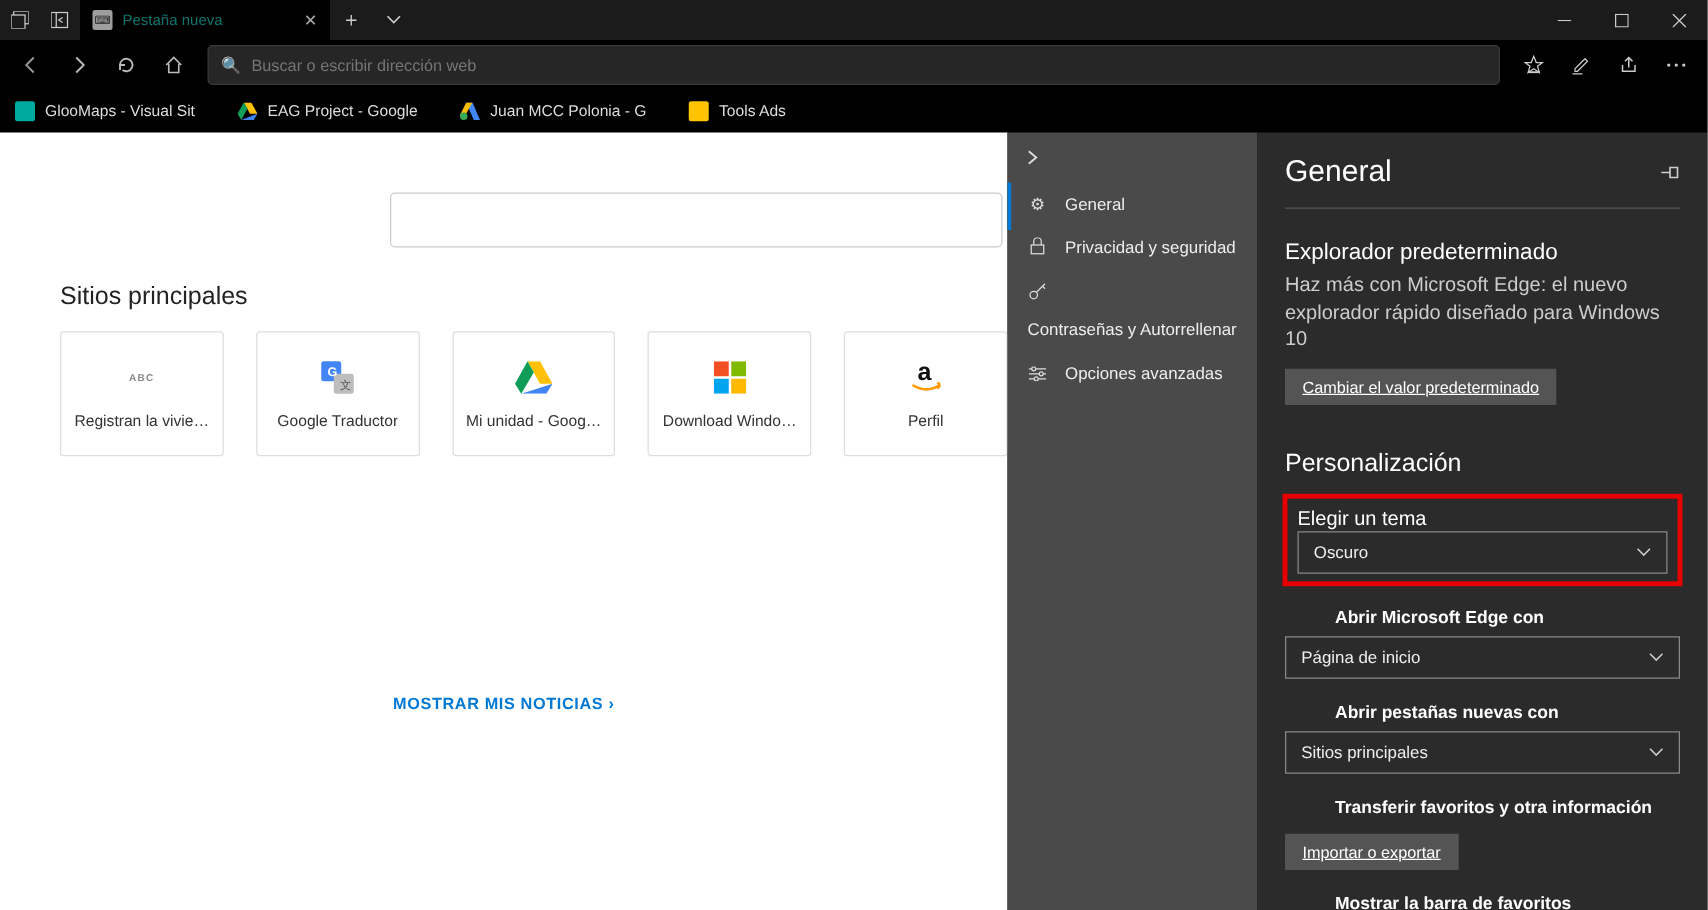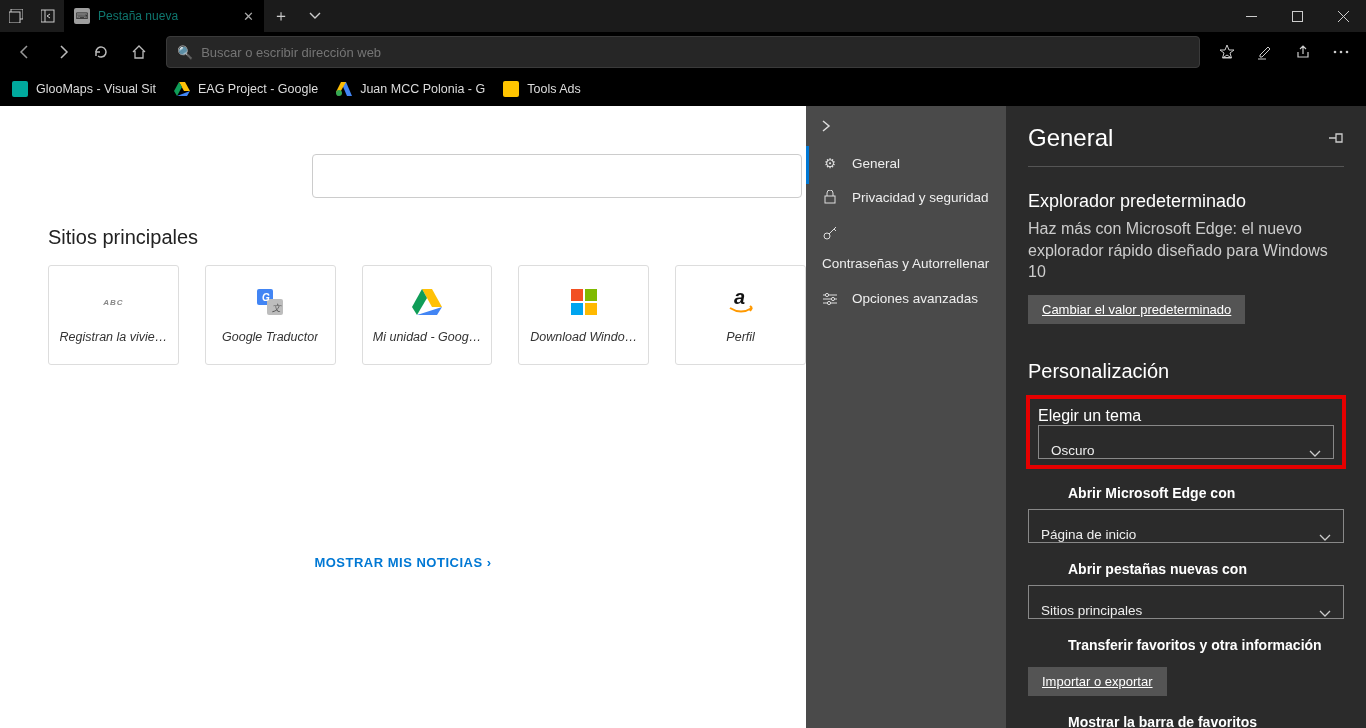--- a/index.html
+++ b/index.html
@@ -19,30 +19,30 @@
   .winbtn { width: 46px; display: flex; align-items: center; justify-content: center; color: #ccc; }
 
   
   .navbar { height: 40px; background: #000; display: flex; align-items: center; padding: 0 8px; gap: 4px; }
   .navbtn { width: 34px; height: 34px; display: flex; align-items: center; justify-content: center; color: #bbb; border-radius: 4px; }
   .addr { flex: 1; height: 32px; background: #262626; border: 1px solid #3a3a3a; border-radius: 4px; display: flex; align-items: center; padding: 0 10px; margin: 0 6px; }
   .addr .searchic { color: #888; margin-right: 8px; font-size: 13px; }
   .addr input { flex: 1; background: transparent; border: none; outline: none; color: #bbb; font-size: 13px; }
 
   
-  .bmbar { height: 34px; background: #000; display: flex; align-items: center; padding: 0 4px; gap: 2px; }
+  .bmbar { height: 34px; background: #000; display: flex; align-items: center; padding: 0 4px; gap: 18px; }
   .bm { display: flex; align-items: center; gap: 8px; padding: 4px 8px; color: #ddd; font-size: 12.5px; border-radius: 3px; }
   .bm .bmi { width: 16px; height: 16px; border-radius: 2px; display:flex;align-items:center;justify-content:center;font-size:10px;font-weight:bold;color:#fff; }
 
   
   .content { position: absolute; top: 106px; left: 0; width: 806px; bottom: 0; background: #fff; color: #222; overflow:hidden; }
   .bigsearch { width: 490px; height: 44px; margin: 48px 0 0 312px; background: #fff; border: 1px solid #ccc; border-radius: 4px; }
   .toptitle { font-size: 20px; font-weight: 400; color: #222; margin: 28px 0 16px 48px; }
   .tiles { display: flex; gap: 26px; margin-left: 48px; }
-  .tile { width: 138px; height: 100px; border: 1px solid #ddd; border-radius: 3px; display:flex; flex-direction:column; align-items:center; justify-content:center; gap:12px; padding:8px 6px;font-style:italic; }
+  .tile { width: 138px; height: 100px; border: 1px solid #ddd; border-radius: 3px; display:flex; flex-direction:column; align-items:center; justify-content:center; gap:12px; padding:8px 6px; }
   .tile .ticon { width: 32px; height: 32px; display:flex;align-items:center;justify-content:center;font-size:22px; }
   .tile .tlabel { font-size: 12.5px; color: #333; text-align:center; white-space:nowrap; overflow:hidden; text-overflow:ellipsis; max-width:120px; }
   .shownews { color: #0078d4; font-size: 13px; font-weight: 600; letter-spacing: .5px; text-align: center; margin-top: 190px; }
 
   
   .midnav { position:absolute; top:106px; left:806px; width:200px; bottom:0; background:#4a4a4a; }
   .midnav .toprow { height: 40px; display:flex; align-items:center; padding:0 14px; }
   .midnav .accent { width: 3px; background:#0078d4; height: 38px; position:absolute; left:0; top:40px; }
   .navitem { display:flex; align-items:center; gap: 14px; padding: 9px 16px; font-size: 13.5px; color:#eee; }
   .navitem .nic { width:16px; height:16px; display:flex;align-items:center;justify-content:center;color:#ddd; }
@@ -51,21 +51,21 @@
   .rpanel { position:absolute; top:106px; left:1006px; right:0; bottom:0; background:#2b2b2b; padding: 18px 22px 0 22px; overflow:hidden; }
   .rhead { display:flex; justify-content:space-between; align-items:center; margin-bottom: 14px; }
   .rhead h1 { font-size: 24px; font-weight: 400; }
   .sec { margin-top: 18px; padding-top: 6px; }
   .sec h2 { font-size: 18px; font-weight: 400; margin-bottom: 6px; }
   .sec p { font-size: 16px; color: #ccc; line-height: 1.35; }
   .btn { display:inline-block; margin-top: 12px; padding: 7px 14px; background: #545454; color:#fff; font-size: 13px; border:none;text-decoration:underline; }
   .pers { margin-top: 36px; font-size: 20px; font-weight: 400; }
   .field { margin-top: 18px; }
   .field .flabel { font-size: 14px; font-weight: 600; margin-bottom: 8px; margin-left: 40px; }
-  .dd { background:#2b2b2b; border:1px solid #888; height: 34px; display:flex; align-items:flex-end; justify-content:space-between; padding: 0 12px; font-size: 13.5px; color:#eee; }
+  .dd { background:#2b2b2b; border:1px solid #888; height: 34px; display:flex; align-items:center; justify-content:space-between; padding: 0 12px; font-size: 13.5px; color:#eee; }
   .highlight { outline: 4px solid #e60000; outline-offset: -2px; padding: 10px 0 8px 0; margin-top:14px; }
   .highlight .flabel{ padding: 0 10px; }
   .highlight .dd { margin: 0 10px; }
 
   svg { display:block; }
 </style>
 </head>
 <body>
 
 <div class="titlebar">

